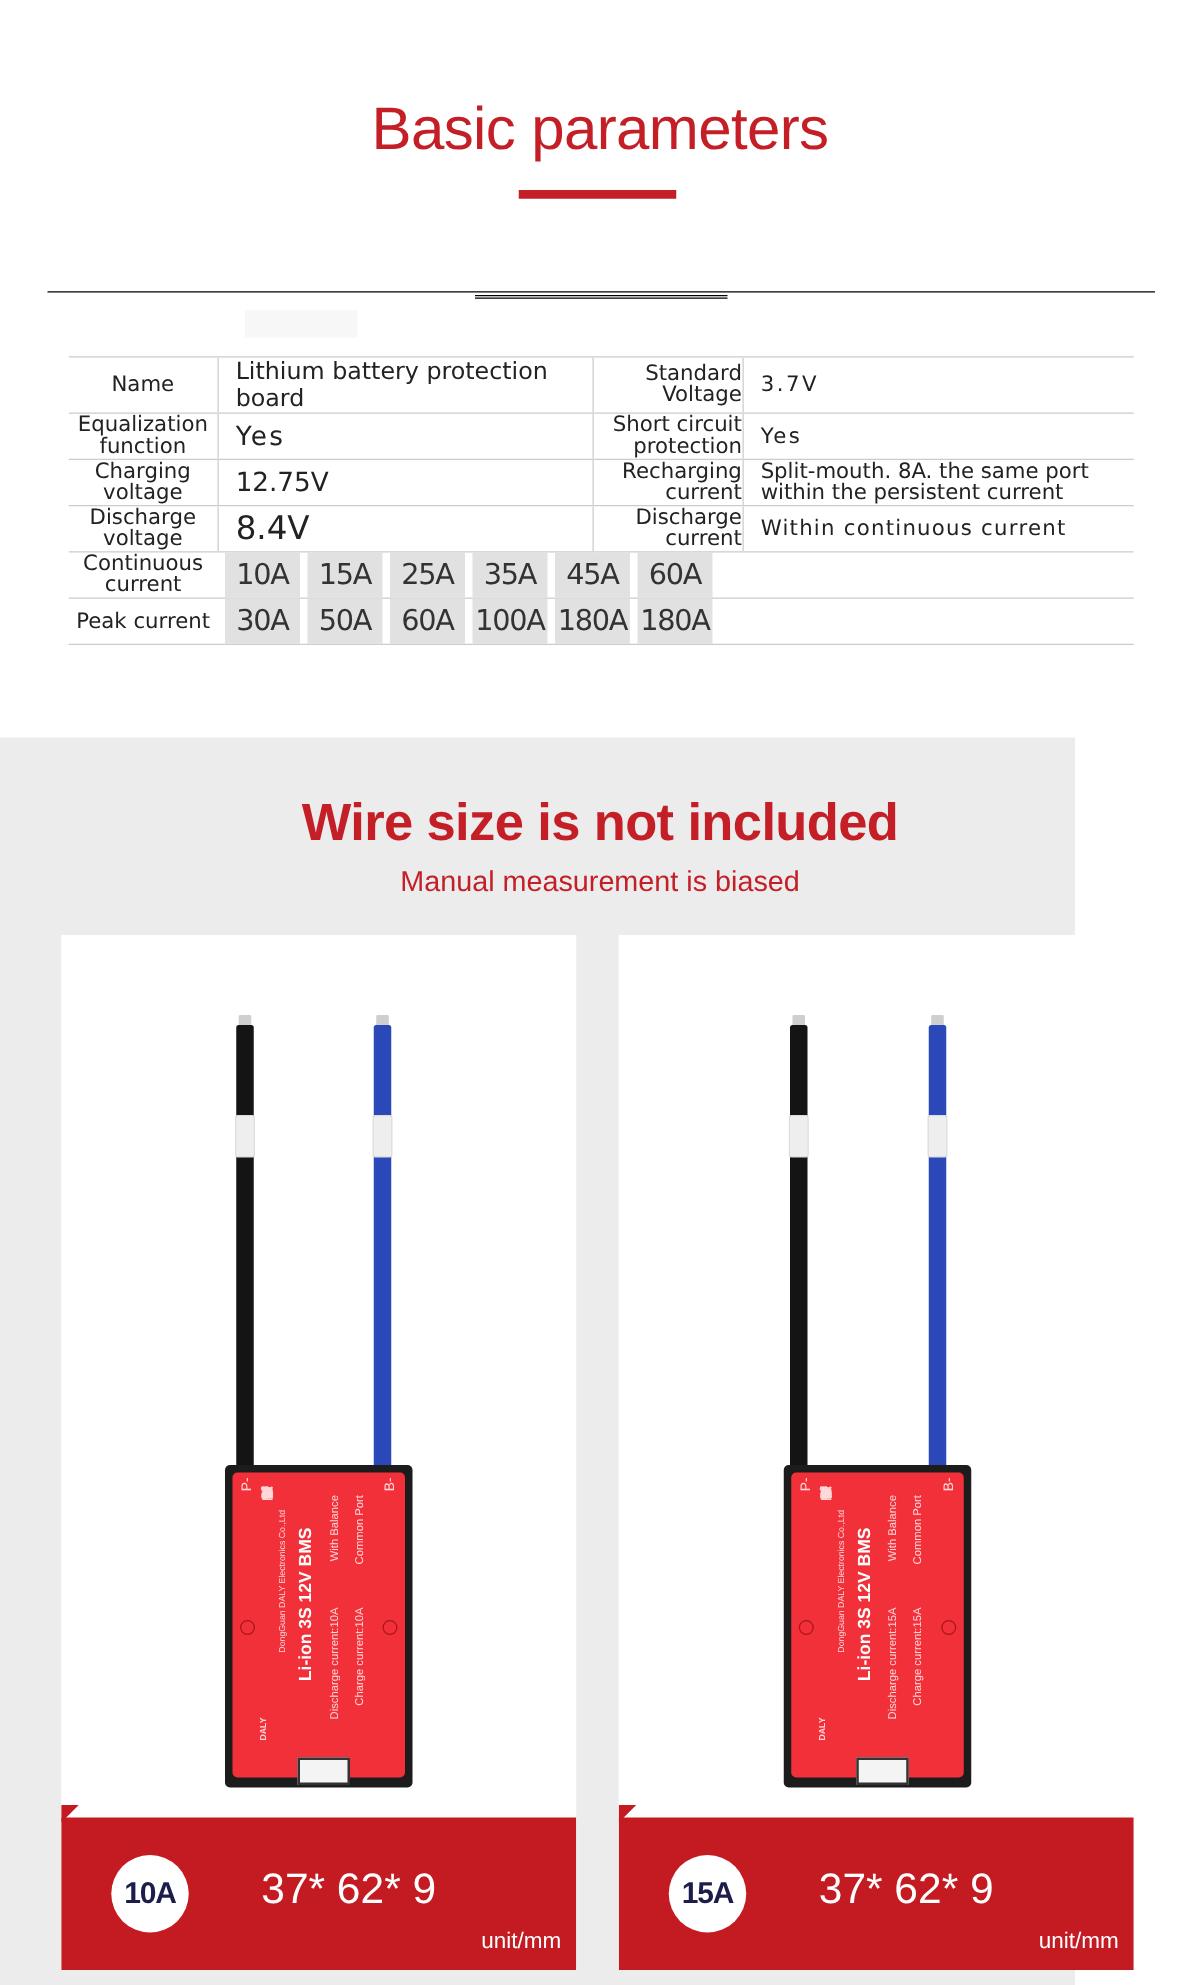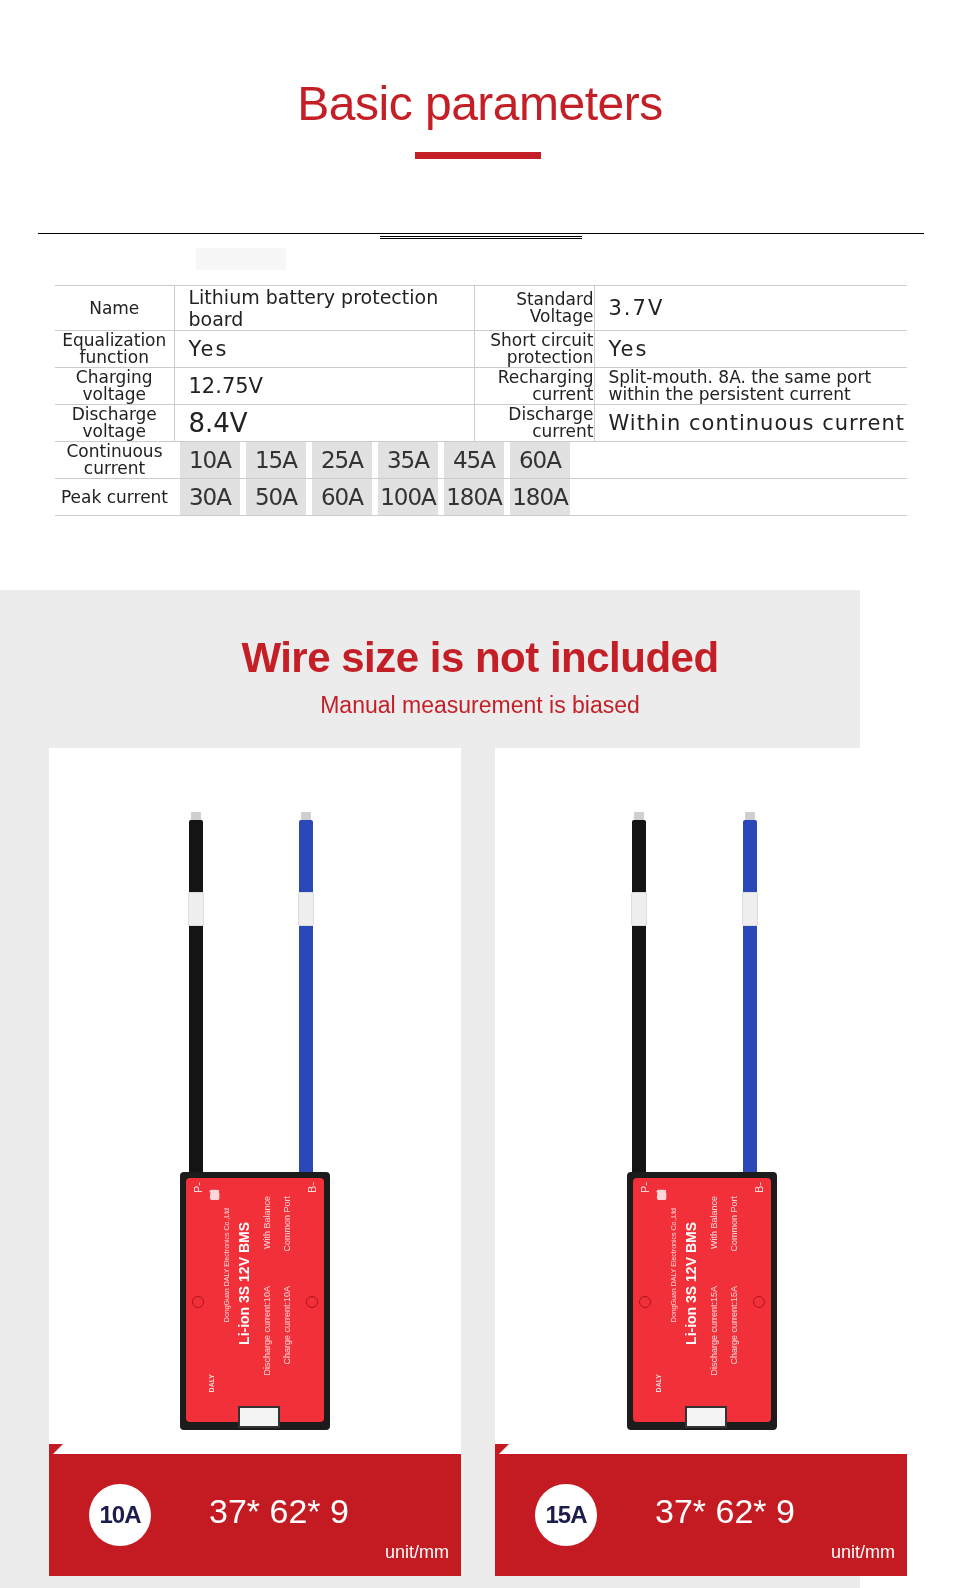--- a/index.html
+++ b/index.html
@@ -10,21 +10,21 @@
   .rule { position: absolute; left: 38px; top: 233px; width: 886px; height: 1px; background: #000; }
   .rule2 { position: absolute; left: 380px; top: 236px; width: 202px; height: 3px; border-top: 1px solid #000; border-bottom: 1px solid #000; }
   .ghost { position: absolute; left: 196px; top: 248px; width: 90px; height: 22px; background: #f7f7f7; }
 
   table.params { position: absolute; left: 55px; top: 285px; width: 852px; border-collapse: collapse; font-family: "DejaVu Sans", sans-serif; color: #222; }
   table.params td { border-top: 1px solid #ccc; border-bottom: 1px solid #ccc; height: 37px; vertical-align: middle; padding: 0; }
   td.lbl { text-align: center; font-size: 17px; line-height: 17px; width: 119px; }
   td.val { font-size: 19px; padding-left: 14px !important; border-left: 1px solid #ccc; }
   td.val.big { font-size: 21px; letter-spacing: 2px; }
   td.lbl2 { text-align: right; font-size: 17px; line-height: 17px; width: 120px; border-left: 1px solid #ccc; }
-  td.val2 { font-size: 21px; padding-left: 14px !important; border-left: 1px solid #ccc; }
+  td.val2 { font-size: 17px; padding-left: 14px !important; border-left: 1px solid #ccc; }
   td.val2.small { font-size: 17px; line-height: 17px; }
   td.val2.sp { letter-spacing: 2px; }
   .amps { display: flex; gap: 6px; padding-left: 6px; }
   .amp { width: 60px; height: 36px; background: #e1e1e1; font-size: 23px; text-align: center; line-height: 36px; color: #333; letter-spacing: -1px; }
 
   .bottom { position: absolute; left: 0; top: 590px; width: 860px; height: 998px; background: #ececec; }
   .h2 { position: absolute; left: 0; width: 960px; top: 44px; text-align: center; color: #c41f26; font-family: "Liberation Sans", sans-serif; font-size: 42px; font-weight: bold; letter-spacing: -0.5px; }
   .h3 { position: absolute; left: 0; width: 960px; top: 102px; text-align: center; color: #c41f26; font-family: "Liberation Sans", sans-serif; font-size: 23px; }
 
   .card { position: absolute; top: 158px; width: 412px; height: 828px; background: #fff; overflow: hidden; }

